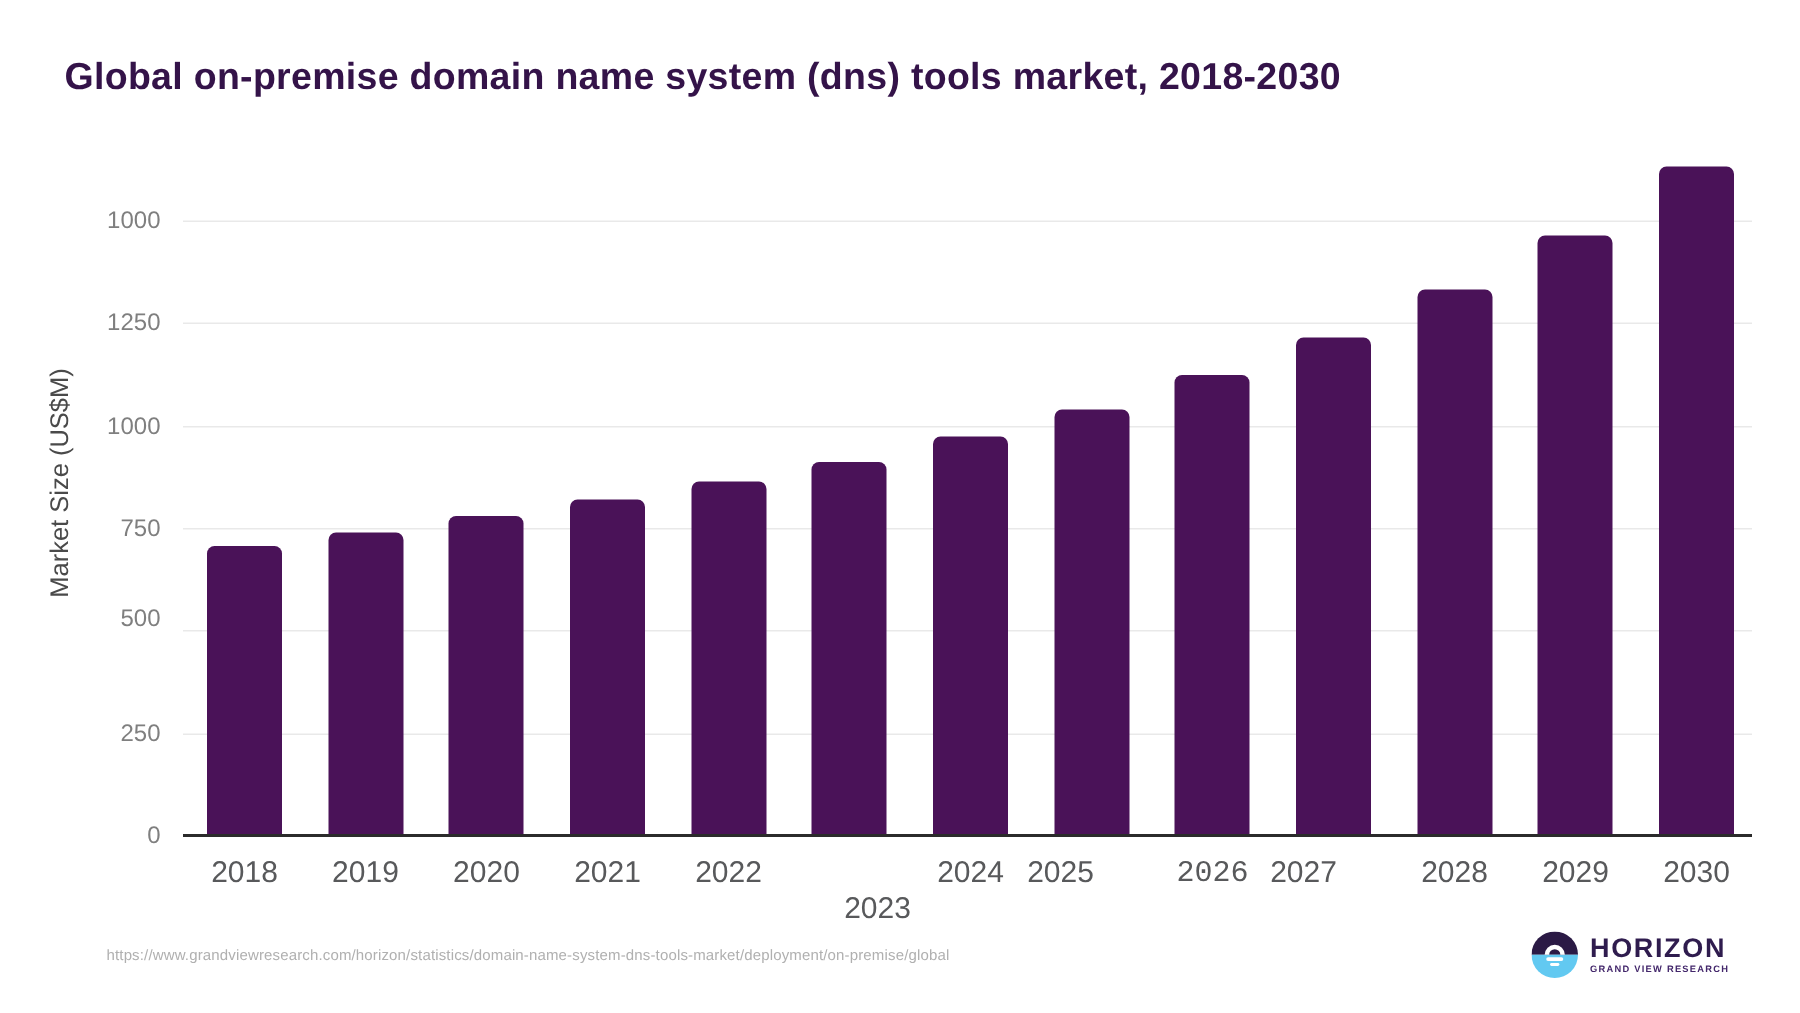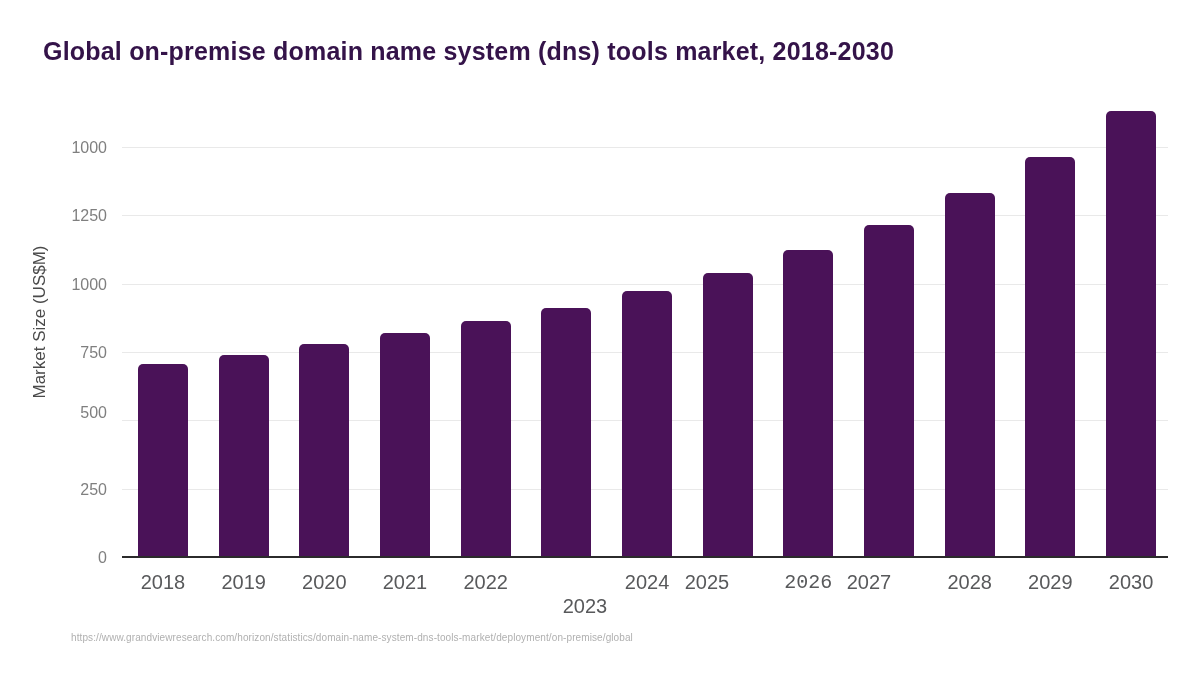--- a/index.html
+++ b/index.html
@@ -114,14 +114,27 @@
       <div class="xlabel" style="left: 585px;">2025</div>
       <div class="xlabel" style="left: 686.36px; font-family: Liberation Mono, monospace;">2026</div>
       <div class="xlabel" style="left: 747px;">2027</div>
       <div class="xlabel" style="left: 847.7px;">2028</div>
       <div class="xlabel" style="left: 928.37px;">2029</div>
       <div class="xlabel" style="left: 1009.04px;">2030</div>
     </div>
 
   <div class="url">https://www.grandviewresearch.com/horizon/statistics/domain-name-system-dns-tools-market/deployment/on-premise/global</div>
 
+  <div class="logo">
+    <svg class="logo-icon" viewBox="0 0 30 30">
+      <path d="M0 15 A15 15 0 0 1 30 15 Z" fill="#2b1a45"></path>
+      <path d="M30 15 A15 15 0 0 1 0 15 Z" fill="#62c9f1"></path>
+      <path d="M8.5 15 A6.5 6.5 0 0 1 21.5 15 L18.6 15 A3.6 3.6 0 0 0 11.4 15 Z" fill="#ffffff"></path>
+      <rect x="9.5" y="16.6" width="11" height="2.4" rx="1.2" fill="#ffffff"></rect>
+      <rect x="12" y="20.4" width="6" height="1.9" rx="0.95" fill="#ffffff"></rect>
+    </svg>
+    <div class="logo-text">
+      <div class="logo-name">HORIZON</div>
+      <div class="logo-sub">GRAND VIEW RESEARCH</div>
+    </div>
+  </div>
 
 </div>
 
 </body></html>

